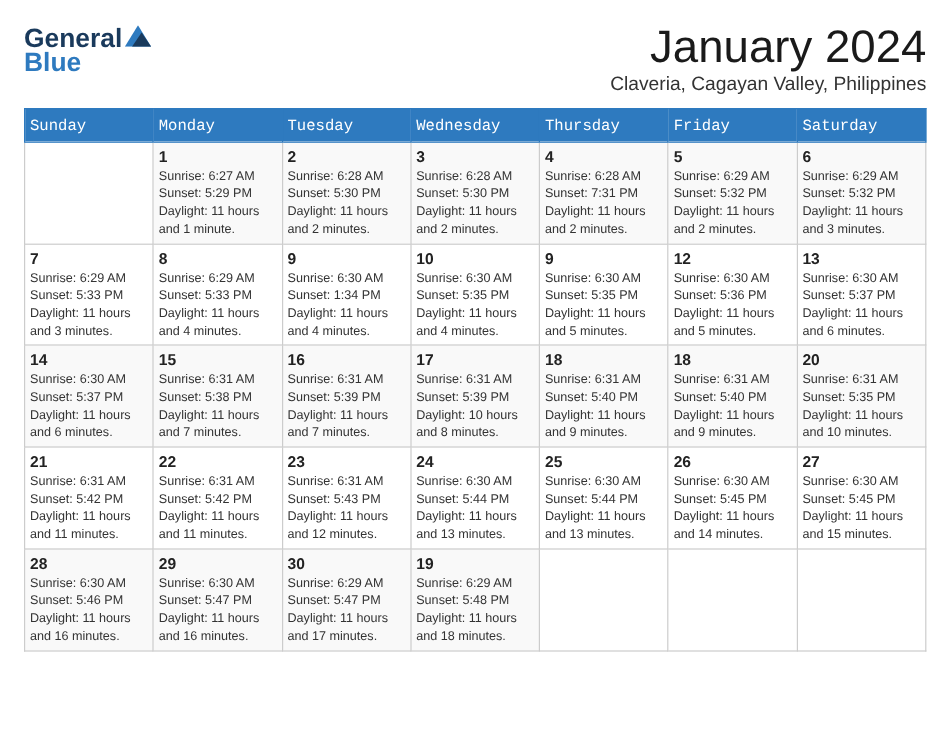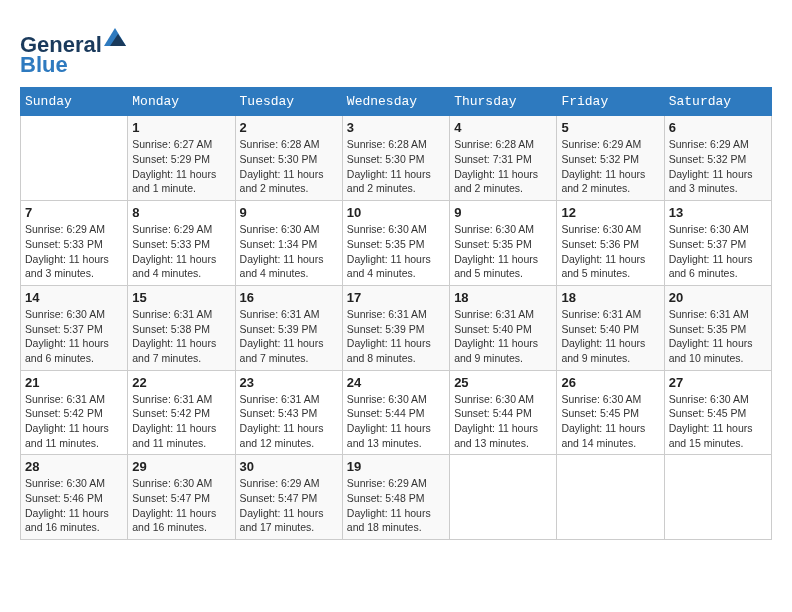--- a/index.html
+++ b/index.html
@@ -19,21 +19,20 @@
     .logo {
       display: flex;
       flex-direction: column;
       align-items: flex-start;
     }
     .logo-text {
       font-size: 22px;
       font-weight: bold;
       color: #1a3a5c;
       line-height: 1.1;
-      margin-top: 13px;
     }
     .logo-blue {
       color: #2e7abf;
     }
     .title-block {
       text-align: right;
     }
     .month-title {
       font-size: 38px;
       font-weight: 300;
@@ -96,20 +95,24 @@
   <div class="logo">
     <div style="display:flex;align-items:center;">
       <span class="logo-text">General</span>
       <svg width="22" height="18" viewBox="0 0 22 18" style="margin-left:2px;margin-top:-4px;">
         <polygon points="0,18 11,0 22,18" fill="#2e7abf"></polygon>
         <polygon points="6,18 14,6 22,18" fill="#1a3a5c"></polygon>
       </svg>
     </div>
     <span class="logo-text logo-blue" style="margin-top:-4px;">Blue</span>
   </div>
+  <div class="title-block">
+    <div class="month-title">January 2024</div>
+    <div class="location">Claveria, Cagayan Valley, Philippines</div>
+  </div>
 </div>
 
 <table>
   <thead>
     <tr>
     <th>Sunday</th>
         <th>Monday</th>
         <th>Tuesday</th>
         <th>Wednesday</th>
         <th>Thursday</th>
@@ -183,21 +186,21 @@
         <td>
           <span class="day-num">15</span>
           <div class="day-info"><span>Sunrise: 6:31 AM</span><br><span>Sunset: 5:38 PM</span><br><span>Daylight: 11 hours and 7 minutes.</span></div>
         </td>
         <td>
           <span class="day-num">16</span>
           <div class="day-info"><span>Sunrise: 6:31 AM</span><br><span>Sunset: 5:39 PM</span><br><span>Daylight: 11 hours and 7 minutes.</span></div>
         </td>
         <td>
           <span class="day-num">17</span>
-          <div class="day-info"><span>Sunrise: 6:31 AM</span><br><span>Sunset: 5:39 PM</span><br><span>Daylight: 11 hours and 8 minutes.</span></div>
+          <div class="day-info"><span>Sunrise: 6:31 AM</span><br><span>Sunset: 5:39 PM</span><br><span>Daylight: 10 hours and 8 minutes.</span></div>
         </td>
         <td>
           <span class="day-num">18</span>
           <div class="day-info"><span>Sunrise: 6:31 AM</span><br><span>Sunset: 5:40 PM</span><br><span>Daylight: 11 hours and 9 minutes.</span></div>
         </td>
         <td>
           <span class="day-num">18</span>
           <div class="day-info"><span>Sunrise: 6:31 AM</span><br><span>Sunset: 5:40 PM</span><br><span>Daylight: 11 hours and 9 minutes.</span></div>
         </td>
         <td>

